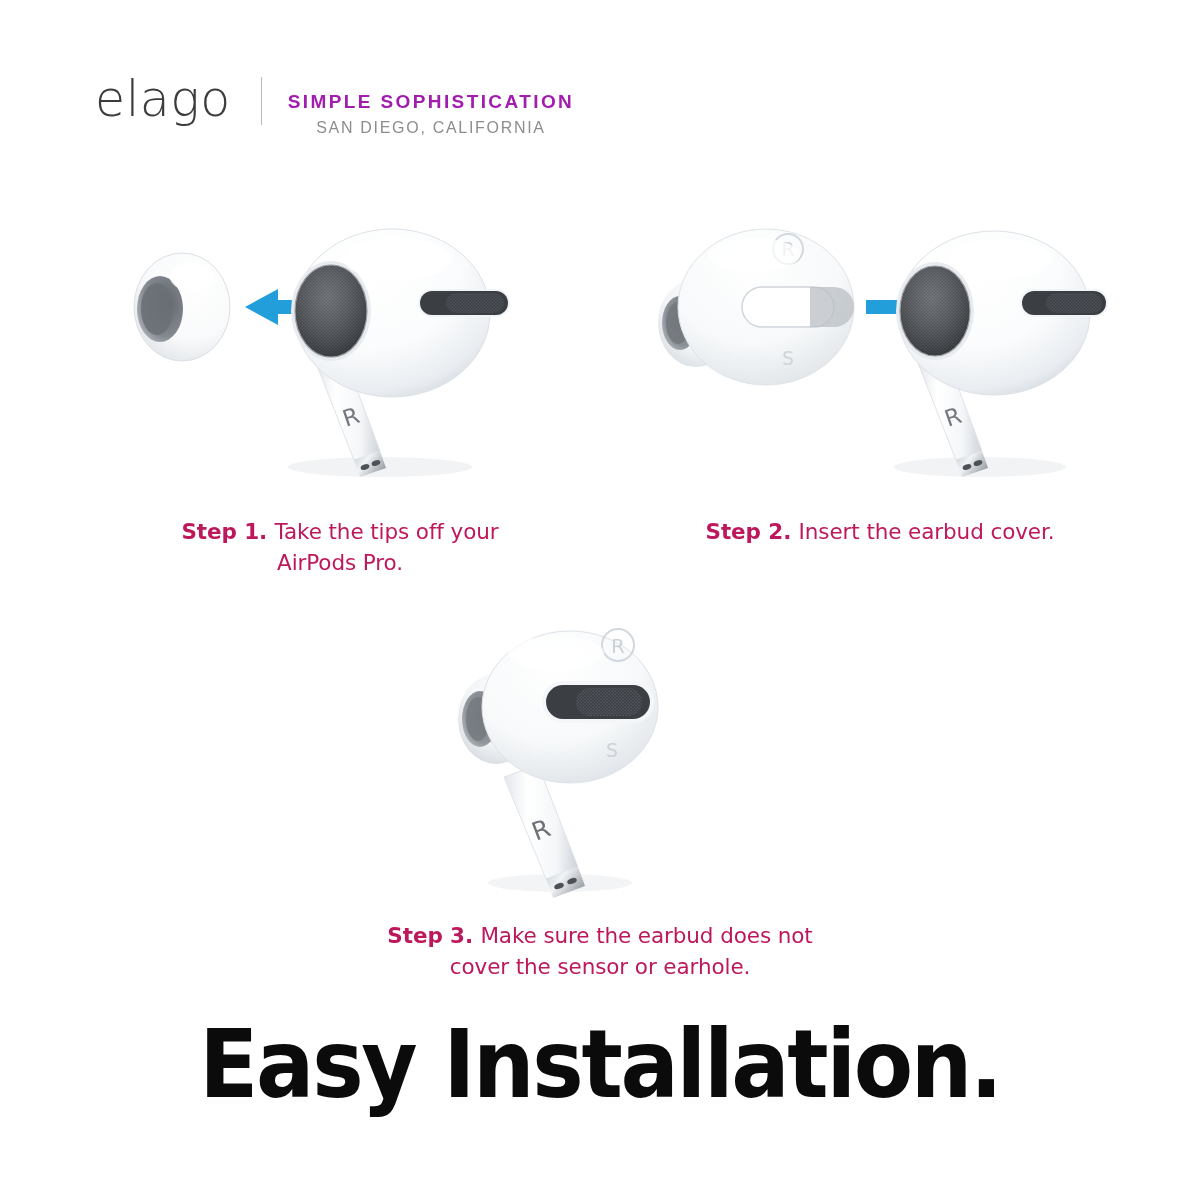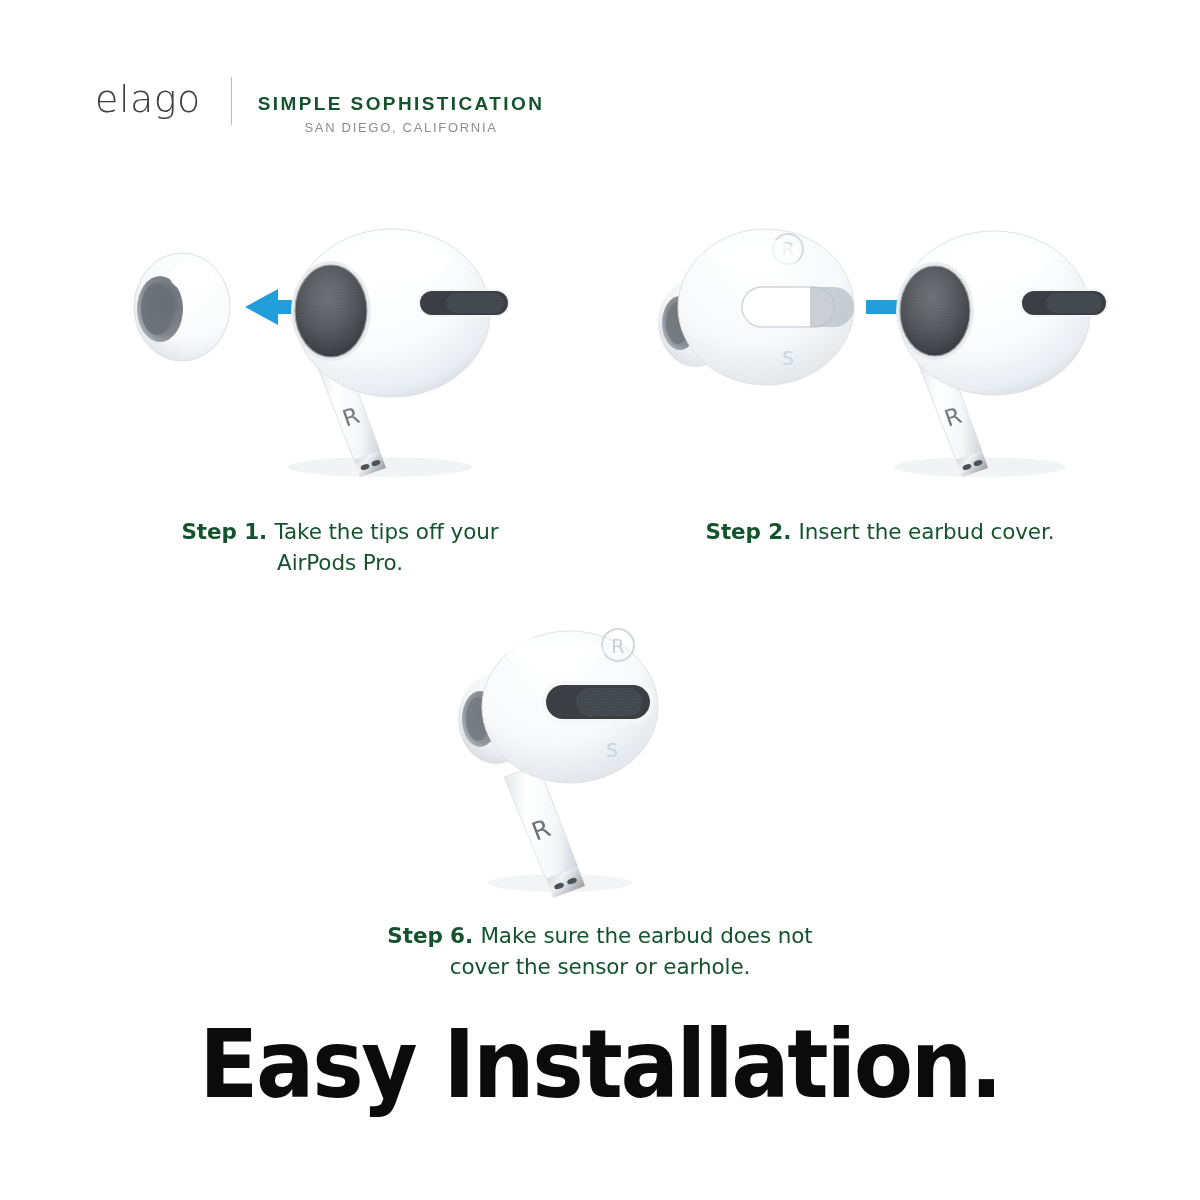--- a/index.html
+++ b/index.html
@@ -20,21 +20,21 @@
   .header {
     position: absolute;
     left: 95px;
     top: 72px;
     display: flex;
     align-items: center;
     height: 58px;
   }
   .logo-word {
     font-family: "DejaVu Sans", sans-serif;
-    font-size: 38px;
+    font-size: 49px;
     font-weight: 300;
     letter-spacing: 0.5px;
     color: #3c3c3c;
     line-height: 1;
     padding-bottom: 4px;
   }
   .logo-divider {
     width: 1px;
     height: 48px;
     background: #b9b9b9;
@@ -43,47 +43,47 @@
   .tagline-block {
     display: flex;
     flex-direction: column;
     align-items: center;
     justify-content: center;
   }
   .tagline-main {
     font-size: 19px;
     font-weight: bold;
     letter-spacing: 2.4px;
-    color: #14532d;
+    color: #a21caf;
     line-height: 1.15;
     white-space: nowrap;
     margin-top: 26px;
   }
   .tagline-sub {
-    font-size: 13px;
+    font-size: 16px;
     font-weight: normal;
     letter-spacing: 1.7px;
     color: #8d8d8d;
     line-height: 1.2;
     margin-top: 5px;
     white-space: nowrap;
   }
 
   
   .step-panel { position: absolute; }
   #step-1-panel { left: 120px;  top: 215px; width: 440px; }
   #step-2-panel { left: 645px;  top: 215px; width: 470px; }
   #step-3-panel { left: 380px;  top: 615px; width: 440px; }
 
   .art { display: block; margin: 0 auto; }
 
   .caption {
     text-align: center;
     font-size: 21.5px;
-    color: #14532d;
+    color: #be185d;
     line-height: 1.42;
     letter-spacing: -0.1px;
     font-family: "DejaVu Sans", sans-serif;
   }
   .caption .step-label { font-weight: bold; }
 
   #step-1-caption { margin-top: 22px; width: 330px; margin-left: auto; margin-right: auto; }
   #step-2-caption { margin-top: 22px; width: 440px; margin-left: auto; margin-right: auto; text-align: center; }
   #step-3-caption { margin-top: 16px; width: 430px; margin-left: auto; margin-right: auto; }
 
@@ -392,18 +392,18 @@
         <text x="178" y="38" text-anchor="middle" font-family="DejaVu Sans, sans-serif" font-size="20" fill="#ccd2d8">R</text>
       </g>
 
       <text x="172" y="142" text-anchor="middle" font-family="DejaVu Sans, sans-serif" font-size="19" fill="#ccd2d8">S</text>
 
       <ellipse cx="116" cy="38" rx="48" ry="17" fill="#ffffff" opacity="0.7"></ellipse>
     </g>
   </svg>
 
   <div class="caption" id="step-3-caption">
-    <span class="step-label">Step 6. </span>
+    <span class="step-label">Step 3. </span>
     <span>Make sure the earbud does not cover the sensor or earhole.</span>
   </div>
 </div>
 
 <div class="headline">Easy Installation.</div>
 
 </body></html>

